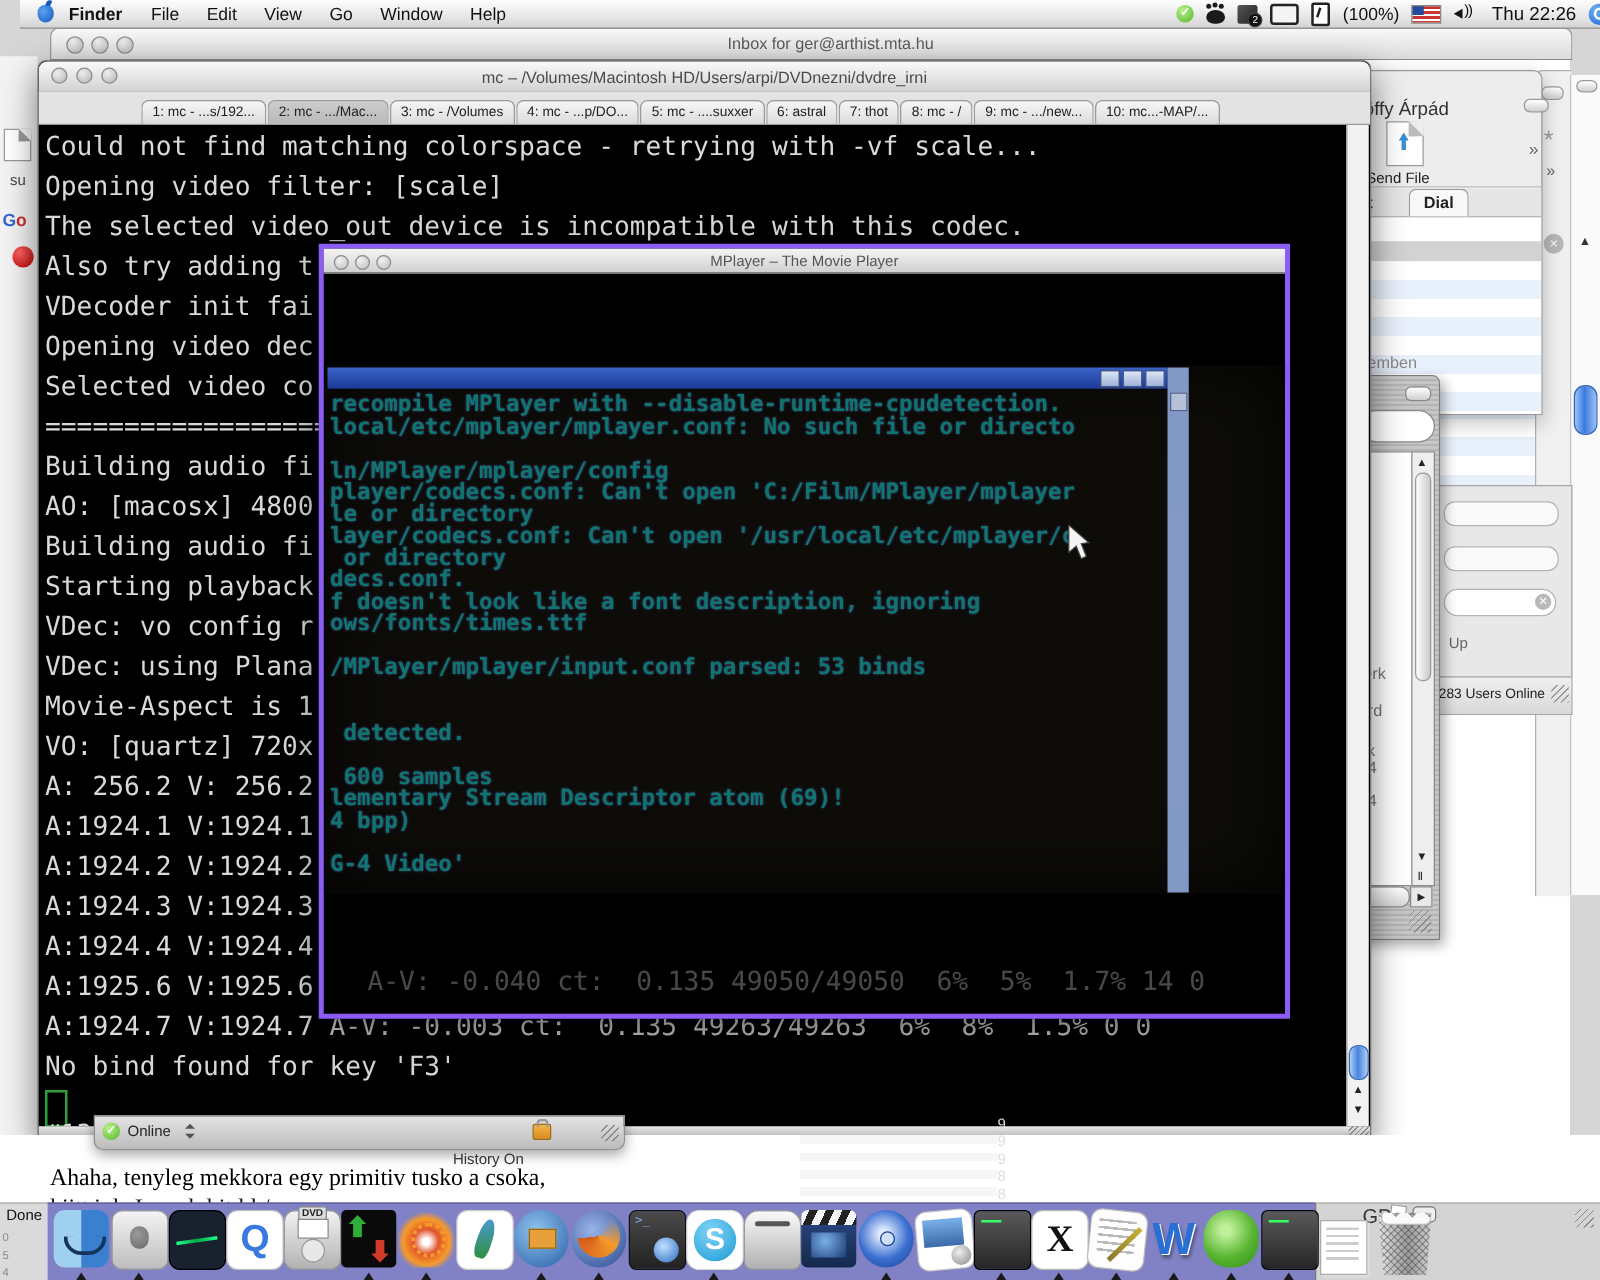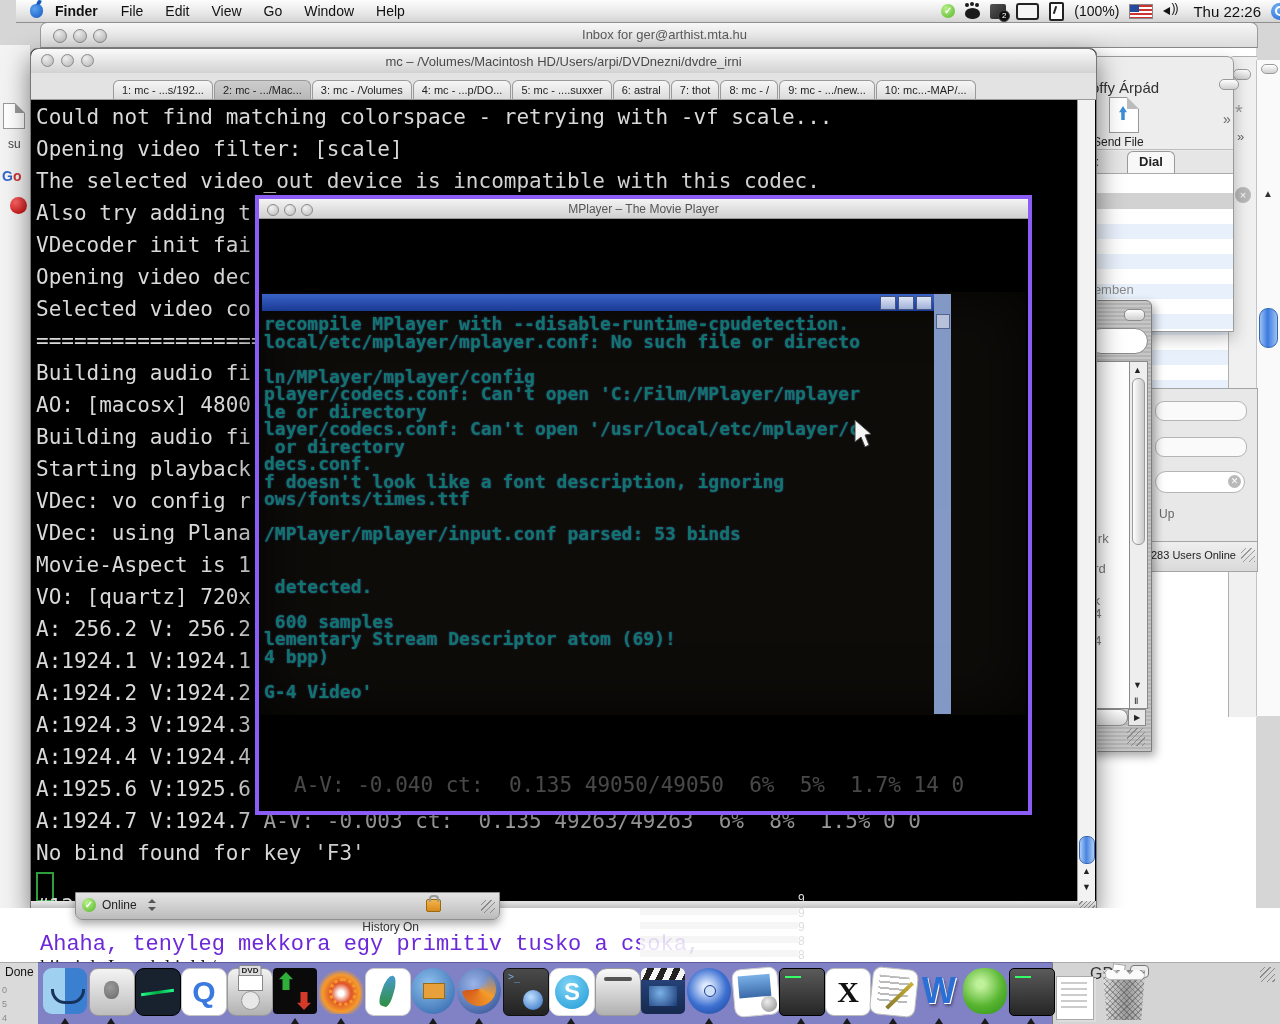--- a/index.html
+++ b/index.html
@@ -198,21 +198,21 @@
   #chatbar .ud::after{content:'';position:absolute;left:0;bottom:1px;border-left:4px solid transparent;border-right:4px solid transparent;border-top:4px solid #555;}
   #chatbar .hist{position:absolute;right:80px;top:5px;font-size:12px;color:#333;margin-top:22px;}
   #chatbar .lock{position:absolute;right:58px;top:6px;width:13px;height:11px;background:linear-gradient(#f5b54a,#d98a1e);
     border:1px solid #9a6a10;border-radius:2px;}
   #chatbar .lock::before{content:'';position:absolute;left:2px;top:-5px;width:6px;height:5px;border:2px solid #9a9a9a;border-bottom:none;border-radius:4px 4px 0 0;}
   #chatbar .grip{position:absolute;right:4px;top:7px;width:14px;height:13px;
     background:repeating-linear-gradient(135deg,transparent 0 3px,#8a8a8a 3px 4px);}
 
   
   #bottompage{left:0;top:908px;width:1280px;height:116px;background:#fff;z-index:11;}
-  #bp-line1{position:absolute;left:40px;top:24px;font-family:Liberation Mono, monospace;font-size:22px;color:#6d28d9;}
+  #bp-line1{position:absolute;left:40px;top:24px;font-family:Liberation Serif, serif;font-size:19px;color:#000000;}
   #bp-line2{position:absolute;left:40px;top:48px;height:7px;overflow:hidden;font-family:"Liberation Serif",serif;font-size:19px;color:#111;}
   #ghost{position:absolute;left:640px;top:0px;width:158px;height:54px;opacity:.85;
     background:repeating-linear-gradient(180deg,#f4f4f4 0 7px,#ffffff 7px 14px);}
   #ghostdigits{position:absolute;left:798px;top:-16px;width:11px;font-size:12px;line-height:14px;color:#dedede;word-break:break-all;}
 
   
   #dock{left:0;top:962px;width:1280px;height:62px;z-index:20;}
   #dock .leftgray{position:absolute;left:0;top:0;width:38px;height:62px;background:#dadada;border-top:1px solid #aaa;}
   #dock .done{position:absolute;left:5px;top:2px;font-size:12px;color:#111;}
   #dock .ruler{position:absolute;left:2px;top:20px;font-size:9px;color:#8a8a8a;line-height:14px;}

